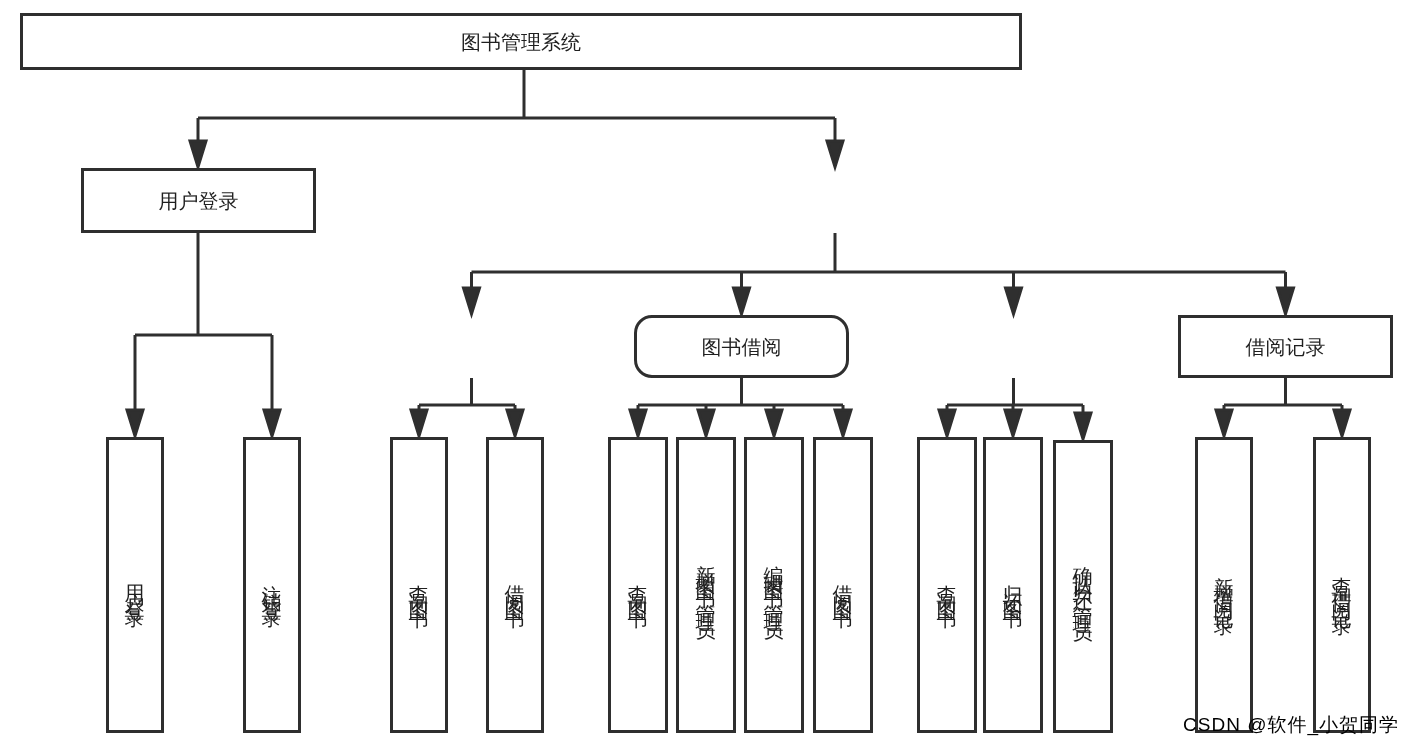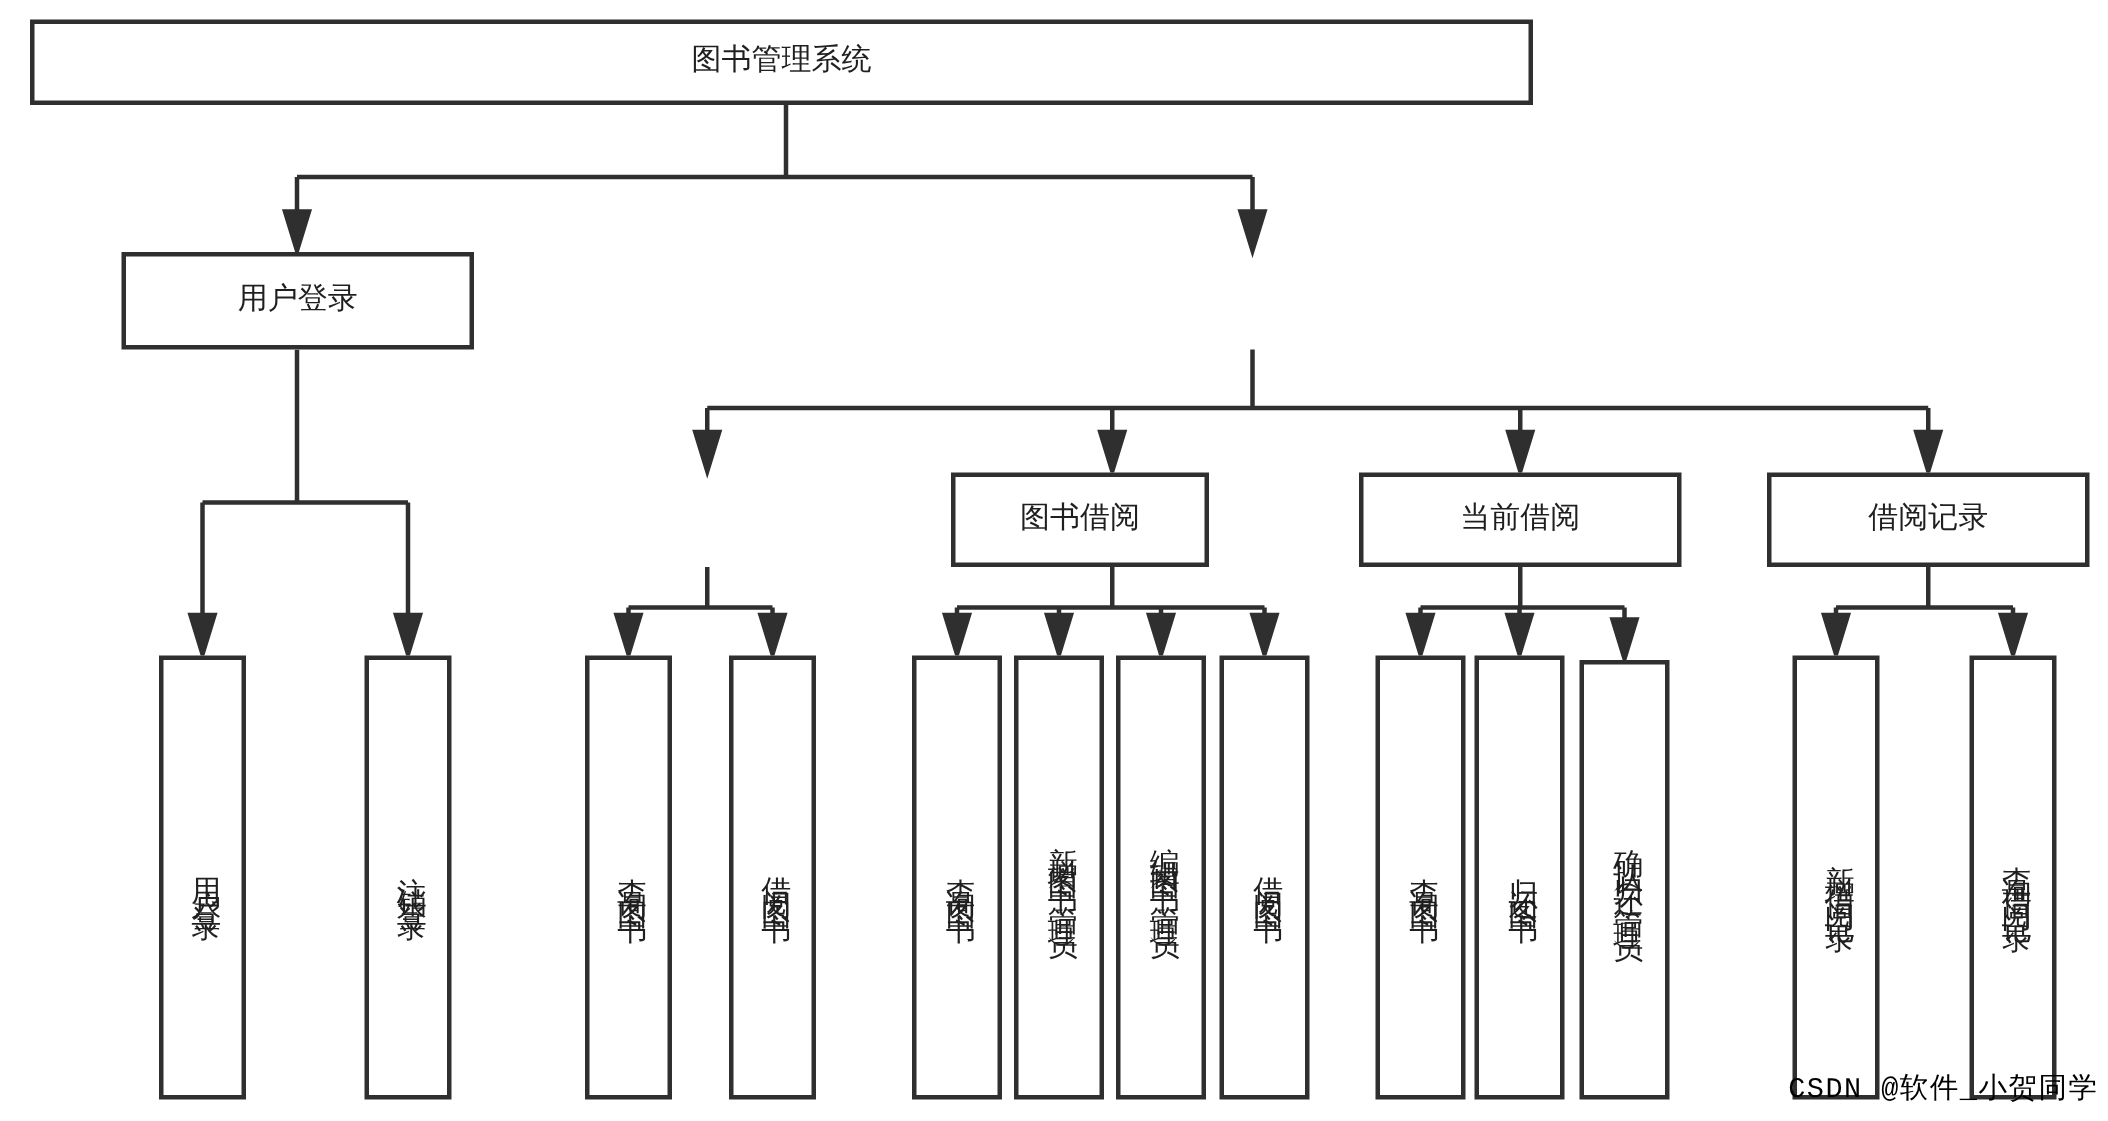--- a/index.html
+++ b/index.html
@@ -1,18 +1,18 @@
 <!DOCTYPE html>
 <html><head>
 <meta charset="utf-8">
 <style>
   html,body { margin:0; padding:0; background:#ffffff; }
   .canvas {
     position:relative; width:1405px; height:747px; background:#ffffff;
-    font-family:Liberation Mono, monospace; overflow:hidden;
+    font-family:Liberation Sans, sans-serif; overflow:hidden;
   }
   svg.connectors { position:absolute; left:0; top:0; z-index:1; }
   .box {
     position:absolute; box-sizing:border-box; background:#ffffff;
     border:3px solid #2f2f2f; color:#1f1f1f; font-size:20px;
     display:flex; align-items:center; justify-content:center;
     z-index:2; text-align:center; line-height:1.2;
   }
   .vbox {
     writing-mode:vertical-rl; text-orientation:mixed;
@@ -101,22 +101,21 @@
       <polygon points="1216,410 1232,410 1224,436"></polygon>
       <line x1="1342" y1="405" x2="1342" y2="416"></line>
       <polygon points="1334,410 1350,410 1342,436"></polygon>
     </g>
   </svg>
 
   <div class="box" style="left:20px; top:13px; width:1002px; height:57px;">图书管理系统</div>
 
   <div class="box" style="left:81px; top:168px; width:235px; height:65px;">用户登录</div>
 
-  <div class="box" style="left:634px; top:315px; width:172px; height:63px;">图书借阅</div>
-  <div class="box" style="left:906px; top:315px; width:215px; height:63px;">当前借阅</div>
+  <div class="box" style="left:634px; top:315px; width:215px; height:63px;border-radius:18px;">图书借阅</div>
   <div class="box" style="left:1178px; top:315px; width:215px; height:63px;">借阅记录</div>
 
   <div class="box vbox" style="left:106px; top:437px; width:58px; height:296px;">用户登录</div>
   <div class="box vbox" style="left:243px; top:437px; width:58px; height:296px;">注销登录</div>
 
   <div class="box vbox" style="left:390px; top:437px; width:58px; height:296px;">查询图书</div>
   <div class="box vbox" style="left:486px; top:437px; width:58px; height:296px;">借阅图书</div>
 
   <div class="box vbox" style="left:608px; top:437px; width:60px; height:296px;">查询图书</div>
   <div class="box vbox" style="left:676px; top:437px; width:60px; height:296px;">新增图书（管理员）</div>

